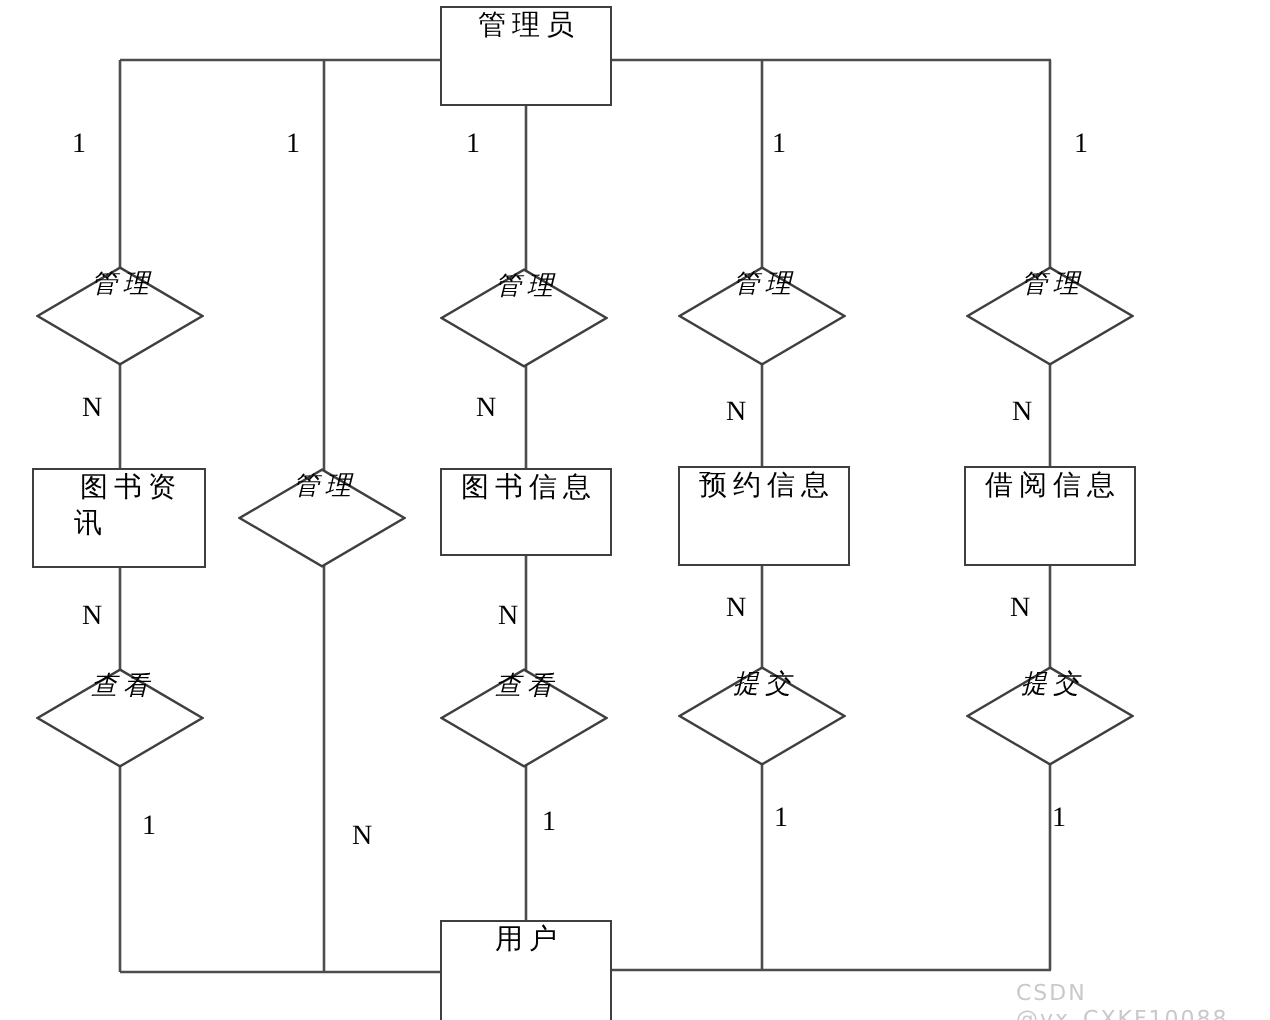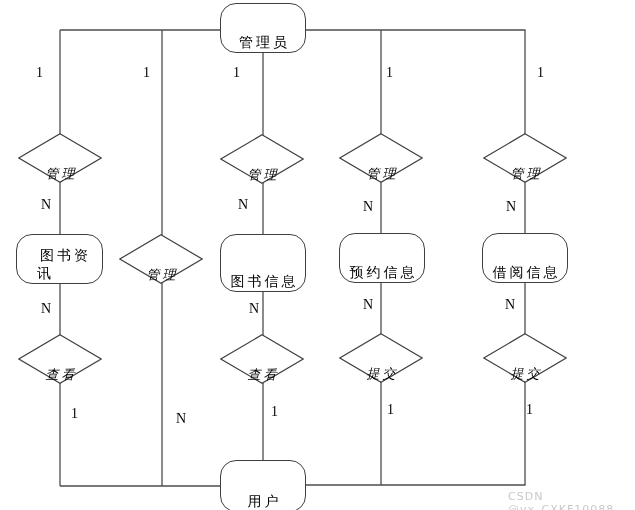--- a/index.html
+++ b/index.html
@@ -6,25 +6,24 @@
   .canvas{
     position:relative;
     width:635px;height:510px;
     background:#ffffff;
     overflow:hidden;
     font-family:"DejaVu Sans","Liberation Sans",sans-serif;
   }
   .lines{position:absolute;left:0;top:0;z-index:0;}
   .node{
     position:absolute;z-index:1;
-    display:flex;align-items:flex-end;justify-content:center;
+    display:flex;align-items:flex-start;justify-content:center;
     font-size:13px;color:#000;letter-spacing:3px;
     text-indent:3px;
     box-sizing:border-box;
-    border-radius:16px;
   }
   .entity{
     background:#ffffff;border:1px solid #3f3f3f;
     font-size:14px;
   }
   .diamond{background:transparent;font-style:italic;}
   .diamond svg{position:absolute;left:0;top:0;width:100%;height:100%;}
   .diamond span{position:relative;z-index:1;}
   .card{
     position:absolute;z-index:2;
@@ -61,21 +60,21 @@
   <div class="node entity" style="left:220px;top:3px;width:86px;height:50px;">
     <span>管理员</span>
   </div>
   <div class="node entity" style="left:220px;top:460px;width:86px;height:52px;">
     <span>用户</span>
   </div>
 
   <div class="node entity" style="left:16px;top:234px;width:87px;height:50px;padding-left:20px;">
     <span>图书资讯</span>
   </div>
-  <div class="node entity" style="left:220px;top:234px;width:86px;height:58px;">
+  <div class="node entity" style="left:220px;top:234px;width:86px;height:44px;">
     <span>图书信息</span>
   </div>
   <div class="node entity" style="left:339px;top:233px;width:86px;height:50px;">
     <span>预约信息</span>
   </div>
   <div class="node entity" style="left:482px;top:233px;width:86px;height:50px;">
     <span>借阅信息</span>
   </div>
 
   <div class="node diamond" style="left:18px;top:133px;width:84px;height:50px;">

